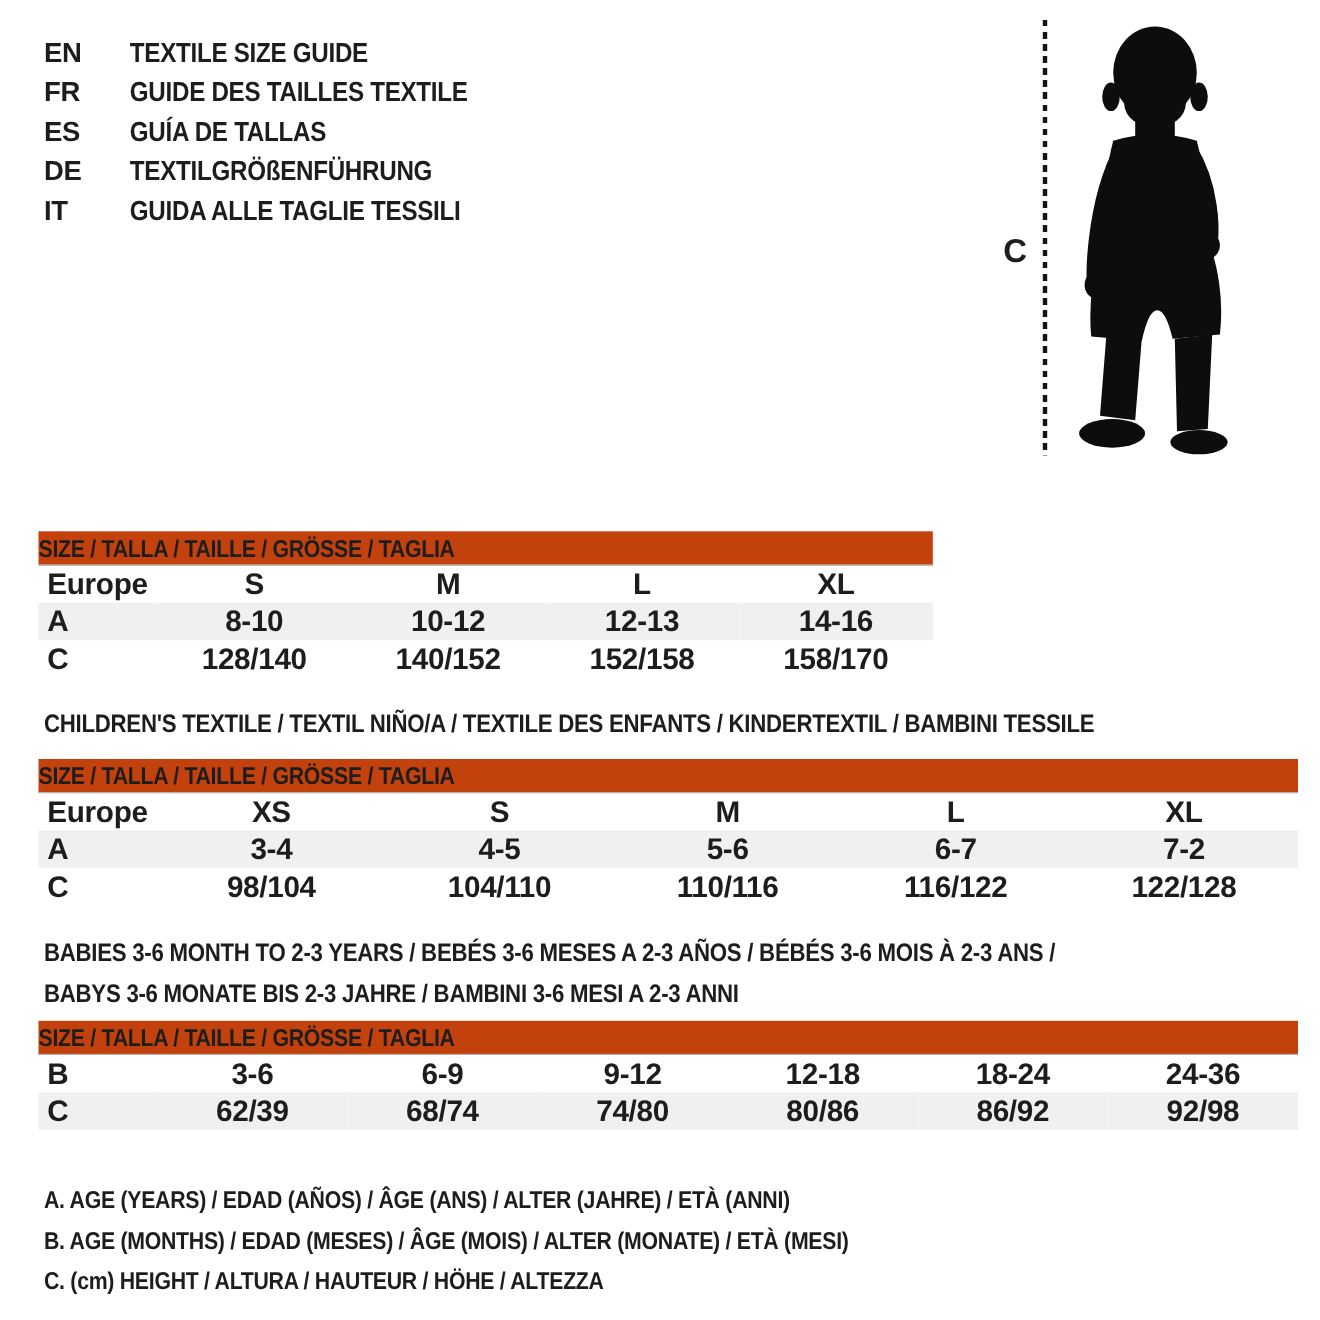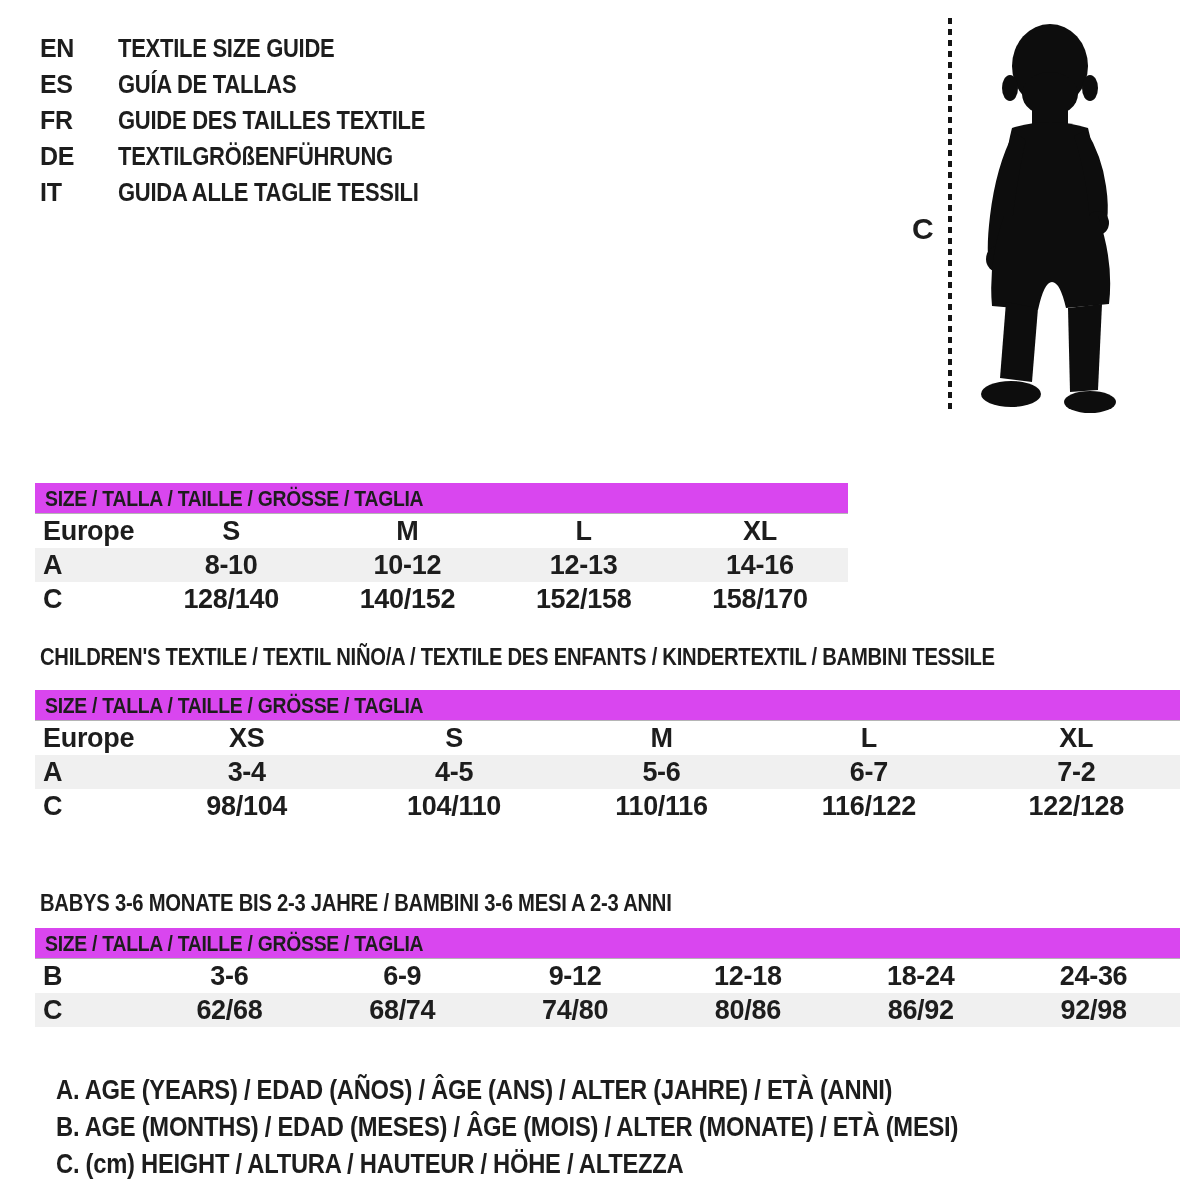--- a/index.html
+++ b/index.html
@@ -27,49 +27,49 @@
   .toddler{position:absolute;left:965px;top:16px;}
 
   
   .sec-title{position:absolute;left:40px;font-size:23px;white-space:nowrap;}
 
   
   .tbl{position:absolute;left:35px;}
   .t-junior{top:483px;width:813px;}
   .t-children{top:690px;width:1145px;}
   .t-babies{top:928px;width:1145px;}
-  .hdr{height:30px;line-height:31px;background:#d946ef;padding-left:10px;font-size:22px;
+  .hdr{height:30px;line-height:31px;background:#c2410c;font-size:22px;
        border-bottom:1px solid #b5b5b5;}
   .tbl table{width:100%;border-collapse:collapse;table-layout:fixed;font-size:27px;}
   .tbl td{height:34px;text-align:center;padding:0;}
   .tbl td.lbl{text-align:left;padding-left:8px;}
   col.labelcol{width:108px;}
   tr.shade td{background:#f0f0f0;}
 
   
-  .foots{position:absolute;left:56px;top:1072px;font-size:27px;}
+  .foots{position:absolute;left:40px;top:1072px;font-size:22px;}
   .foot-line{height:37px;line-height:37px;}
 </style>
 </head>
 <body>
 
 <div class="canvas">
 
   <div class="langs">
     <div class="lang-row">
       <span class="lang-code">EN</span>
       <span class="lang-title"><span class="sq">TEXTILE SIZE GUIDE</span></span>
     </div>
     <div class="lang-row">
+      <span class="lang-code">FR</span>
+      <span class="lang-title"><span class="sq">GUIDE DES TAILLES TEXTILE</span></span>
+    </div>
+    <div class="lang-row">
       <span class="lang-code">ES</span>
       <span class="lang-title"><span class="sq">GUÍA DE TALLAS</span></span>
-    </div>
-    <div class="lang-row">
-      <span class="lang-code">FR</span>
-      <span class="lang-title"><span class="sq">GUIDE DES TAILLES TEXTILE</span></span>
     </div>
     <div class="lang-row">
       <span class="lang-code">DE</span>
       <span class="lang-title"><span class="sq">TEXTILGRÖßENFÜHRUNG</span></span>
     </div>
     <div class="lang-row">
       <span class="lang-code">IT</span>
       <span class="lang-title"><span class="sq">GUIDA ALLE TAGLIE TESSILI</span></span>
     </div>
   </div>
@@ -172,20 +172,23 @@
           <td>98/104</td>
           <td>104/110</td>
           <td>110/116</td>
           <td>116/122</td>
           <td>122/128</td>
         </tr>
       </tbody>
     </table>
   </div>
 
+  <div class="sec-title" style="top:853px;">
+    <span class="sq">BABIES 3-6 MONTH TO 2-3 YEARS / BEBÉS 3-6 MESES A 2-3 AÑOS / BÉBÉS 3-6 MOIS À 2-3 ANS /</span>
+  </div>
   <div class="sec-title" style="top:890px;">
     <span class="sq">BABYS 3-6 MONATE BIS 2-3 JAHRE / BAMBINI 3-6 MESI A 2-3 ANNI</span>
   </div>
   <div class="tbl t-babies">
     <div class="hdr">
       <span class="sq">SIZE / TALLA / TAILLE / GRÖSSE / TAGLIA</span>
     </div>
     <table>
       <colgroup>
           <col class="labelcol">
@@ -201,21 +204,21 @@
           <td class="lbl">B</td>
           <td>3-6</td>
           <td>6-9</td>
           <td>9-12</td>
           <td>12-18</td>
           <td>18-24</td>
           <td>24-36</td>
         </tr>
         <tr class="shade">
           <td class="lbl">C</td>
-          <td>62/68</td>
+          <td>62/39</td>
           <td>68/74</td>
           <td>74/80</td>
           <td>80/86</td>
           <td>86/92</td>
           <td>92/98</td>
         </tr>
       </tbody>
     </table>
   </div>
 

